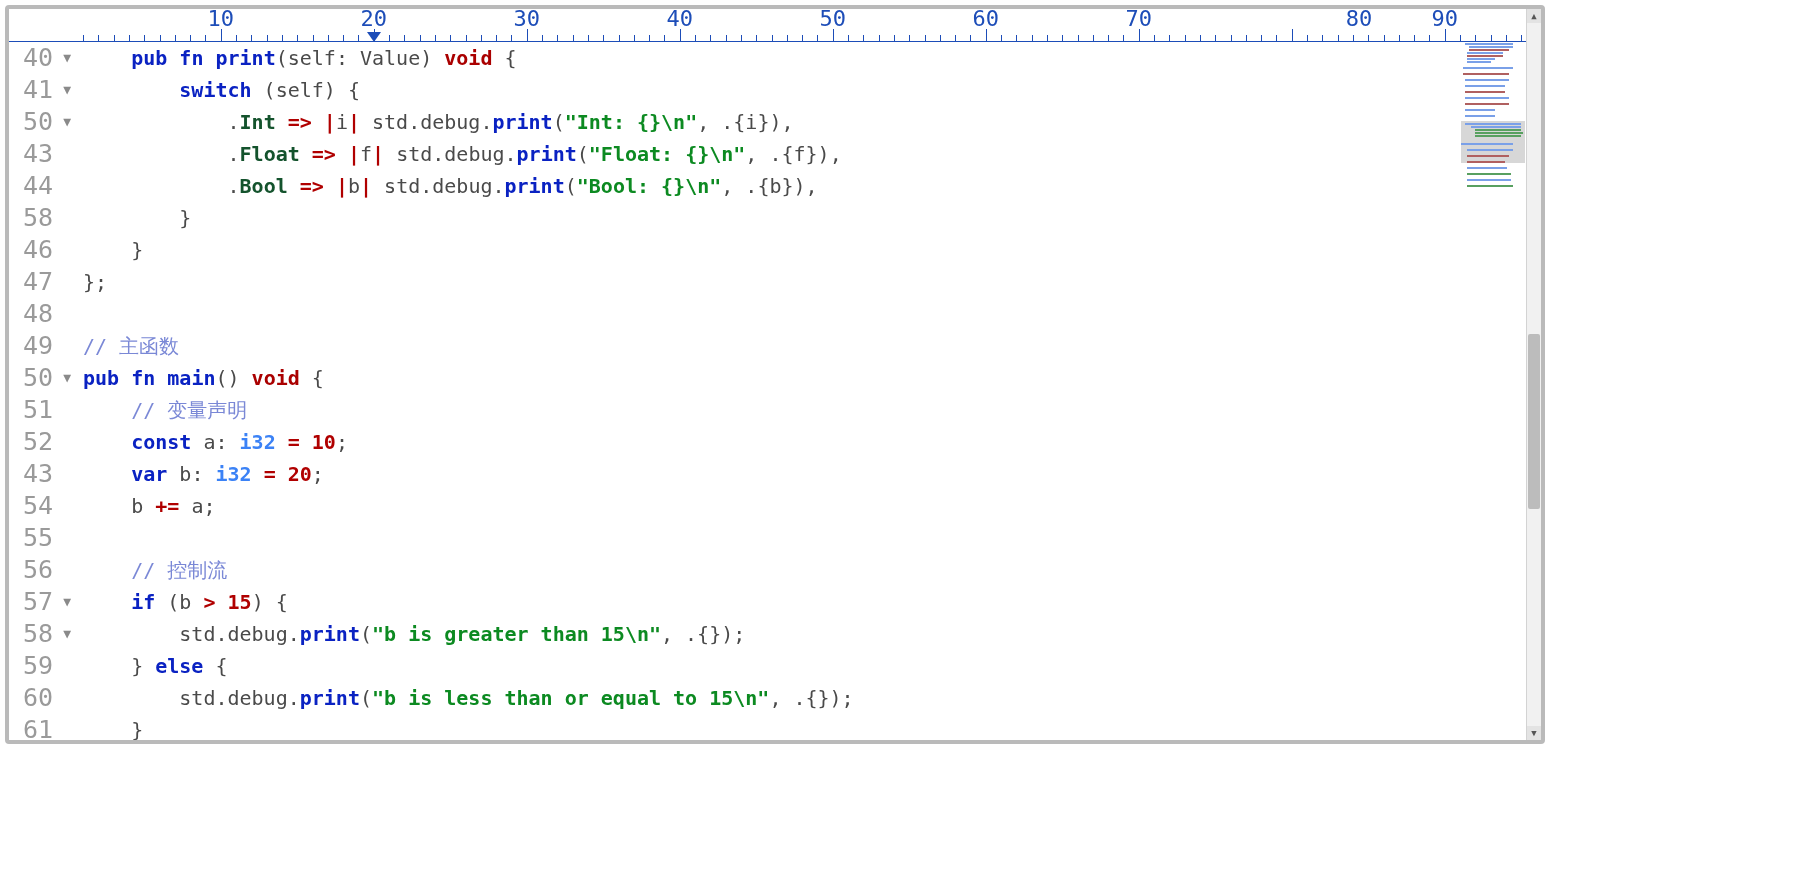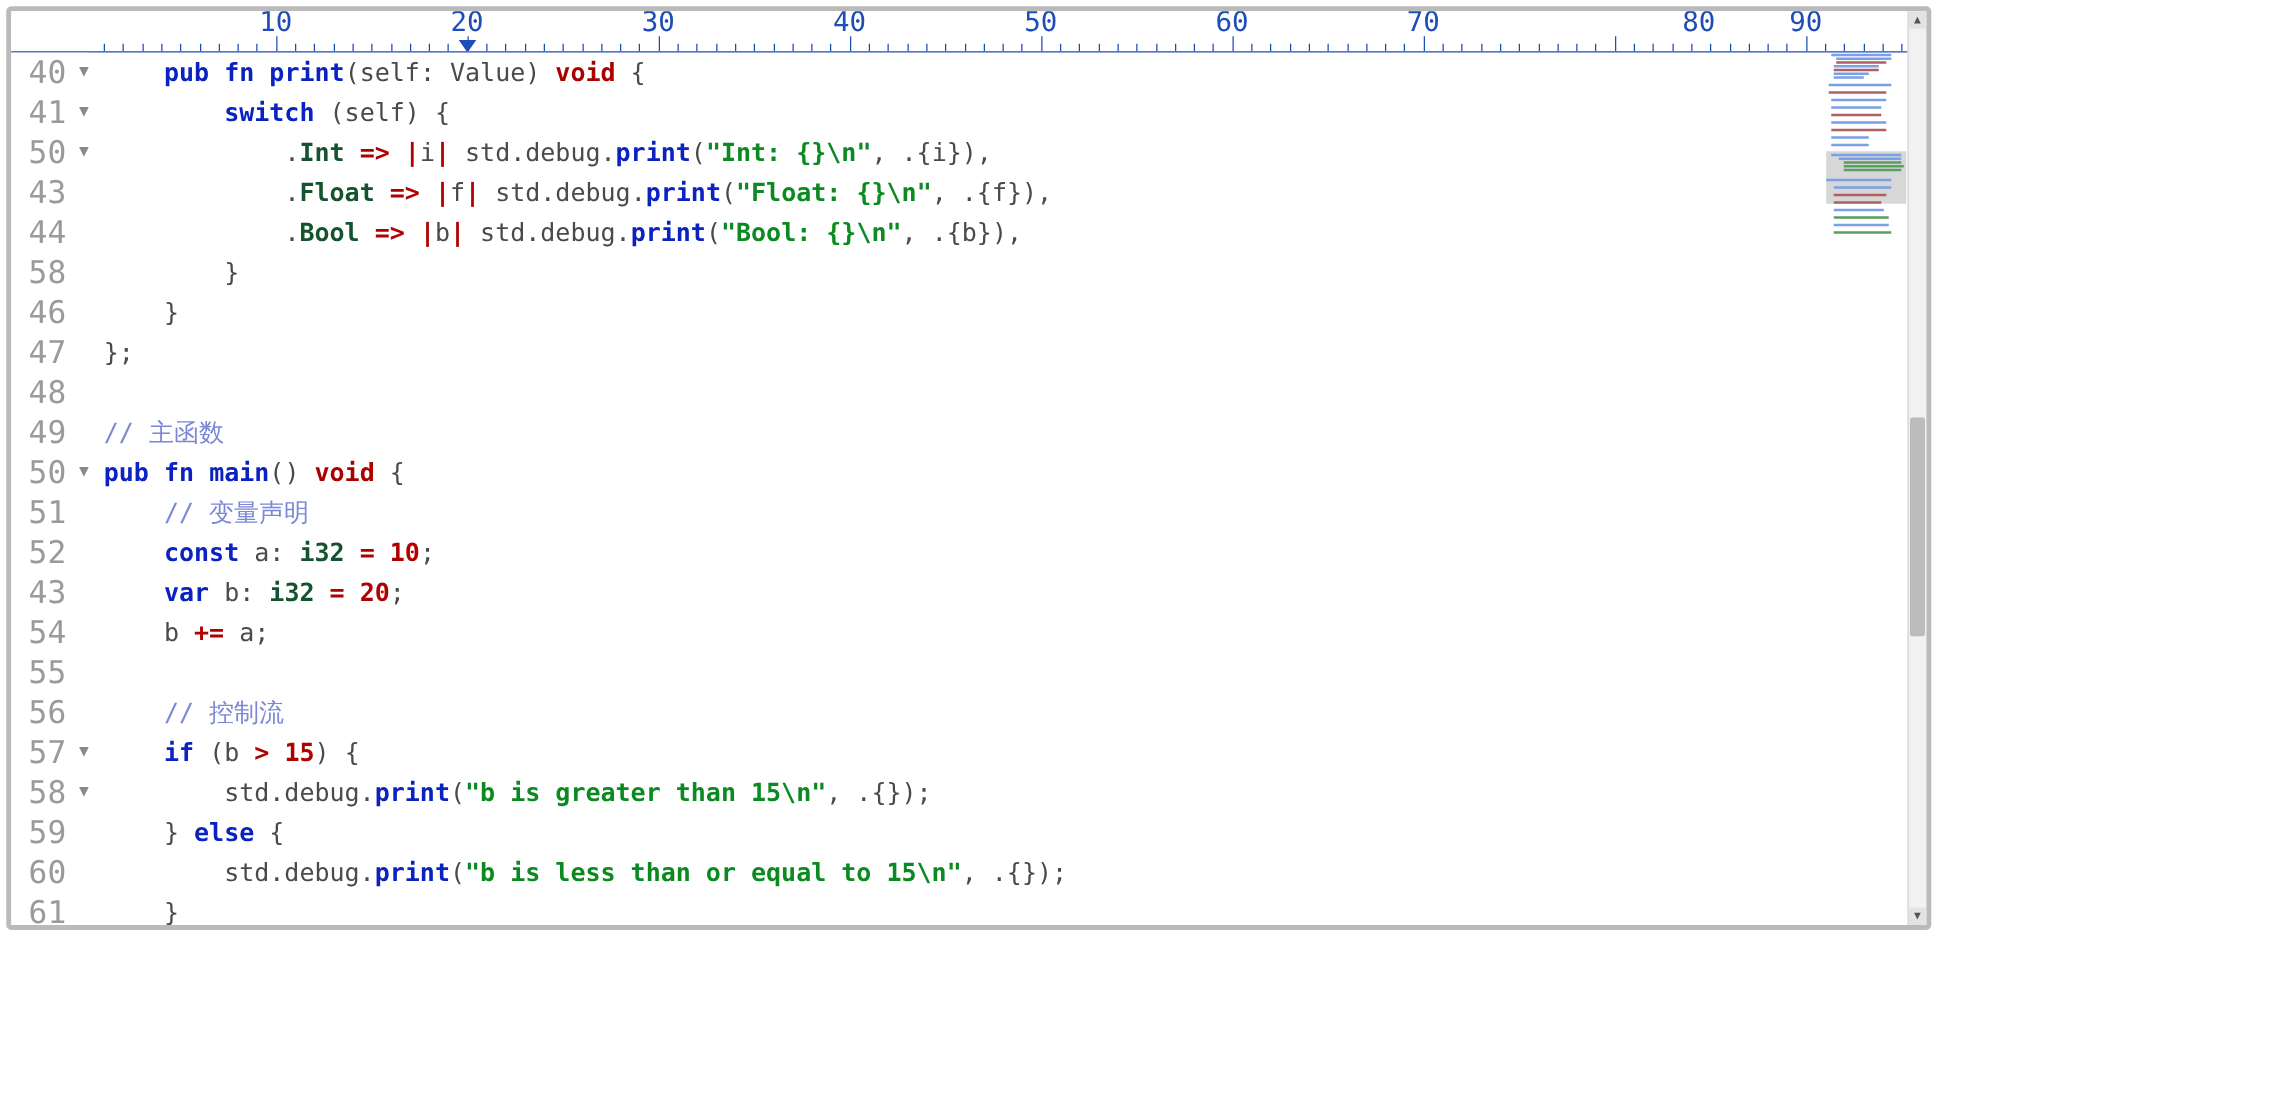--- a/index.html
+++ b/index.html
@@ -107,21 +107,21 @@
     line-height: 32px;
     color: #4a4a4a;
     white-space: pre;
     padding-left: 12px;
   }
   .code .cl { height: 32px; }
 
   
   .kw   { color: #0a22c2; font-weight: bold; }     
   .kw2  { color: #aa0000; font-weight: bold; }     
-  .ty   { color: #14532d; font-weight: bold; }
+  .ty   { color: #3b82f6; font-weight: bold; }
   .func { color: #0a22c2; font-weight: bold; }     
   .call { color: #0a22c2; font-weight: bold; }
   .op   { color: #b00000; font-weight: bold; }     
   .pipe { color: #b00000; font-weight: bold; }     
   .num  { color: #b00000; font-weight: bold; }
   .str  { color: #0c8a21; font-weight: bold; }
   .cmnt { color: #7a88d6; }
   .plain{ color: #4a4a4a; }
   .tag  { color: #14532d; font-weight: bold; }     
 

